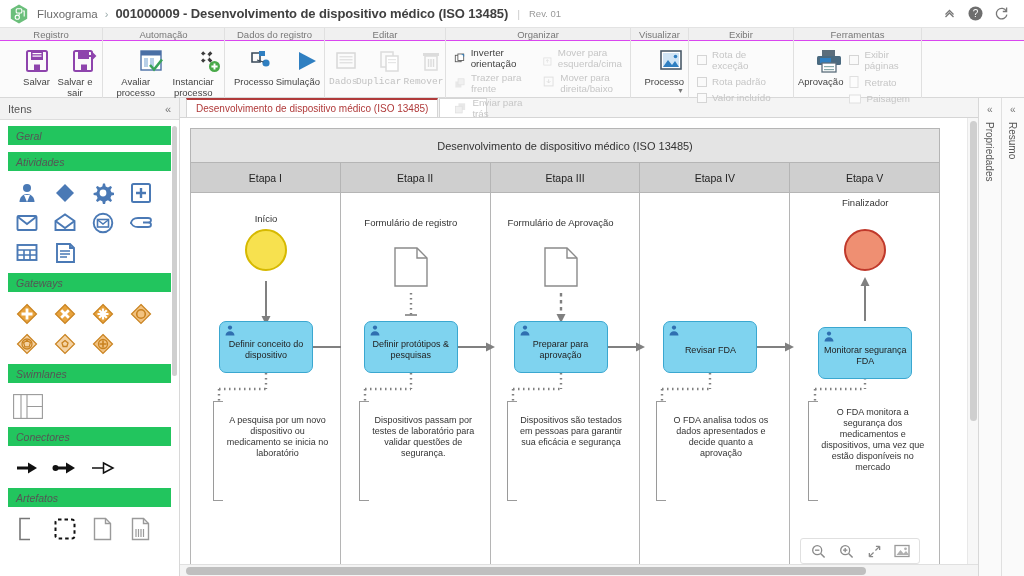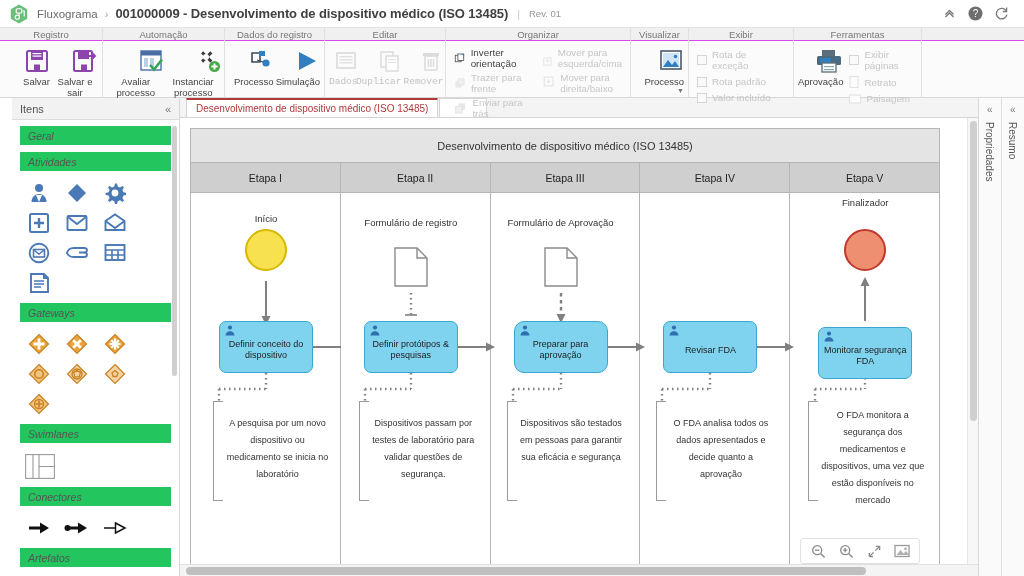--- a/index.html
+++ b/index.html
@@ -40,21 +40,21 @@
   .rbh.dis .lb { color:#c6c6c6; }
   .chk { width:10px; height:10px; border:1px solid #d5d5d5; background:#fafafa;
          flex:0 0 auto;}
   .caret { font-size:7px; color:#777; line-height:5px; }
 
   
   .body { display:flex; height:478px; }
 
   
   .lpanel { width:180px; border-right:1px solid #d8d8d8; background:#fff;
-            display:flex; flex-direction:column;padding-left:12px; }
+            display:flex; flex-direction:column; }
   .lp-head { height:22px; background:#f2f2f2; border-bottom:1px solid #ddd;
              display:flex; align-items:center; padding:0 8px; }
   .lp-head .t { flex:1; font-size:11px; color:#555; }
   .collapse { color:#777; font-size:11px; cursor:pointer; }
   .lp-body { flex:1; overflow:hidden; padding:6px 8px 0 8px; position:relative; }
   .sec { background:#22c55e; height:19px; display:flex; align-items:center;
          padding:0 8px; font-style:italic; font-size:10.5px; color:#555;
          margin-bottom:7px; margin-top:5px; cursor:pointer;}
   .pal { display:flex; flex-wrap:wrap; gap:0; margin-bottom:4px; }
   .pi { width:38px; height:30px; display:flex; align-items:center; justify-content:center;
@@ -95,21 +95,21 @@
           display:flex; align-items:center; justify-content:center;
           font-size:9px; color:#222; text-align:center; line-height:11px;
           padding:6px 4px 0 4px; cursor:pointer; }
   .task .ppl { position:absolute; left:4px; top:3px; }
   .doc { position:absolute; width:34px; height:40px; }
   .note { position:absolute; width:118px; }
   .note .brk { position:absolute; left:0; top:0; width:10px; height:100%;
                border-left:1.4px solid #9a9a9a; border-top:1.4px solid #9a9a9a;
                border-bottom:1.4px solid #9a9a9a; }
   .note .txt { padding-left:11px; font-size:9px; color:#333; text-align:center;
-               line-height:17px; padding-top:14px; }
+               line-height:11px; padding-top:14px; }
   svg.lay { position:absolute; left:0; top:0; width:100%; height:100%;
             pointer-events:none; overflow:visible; }
 
   .zoomctl { position:absolute; right:58px; bottom:12px; height:26px;
              background:#fff; border:1px solid #e0e0e0; border-radius:3px;
              display:flex; align-items:center; padding:0 4px; gap:2px; }
   .zb { width:26px; height:22px; display:flex; align-items:center;
         justify-content:center; cursor:pointer; color:#888; }
   .hscroll { position:absolute; left:0; bottom:0; height:12px; width:100%;
              background:#f4f4f4; border-top:1px solid #e0e0e0; }
@@ -698,21 +698,21 @@
                 <line x1="117" y1="154" x2="146" y2="154" stroke="#808080" stroke-width="2"></line>
                 <path d="M154 154 l-9 -4.5 v9 z" fill="#808080"></path>
               </svg>
               <div class="nodelbl" style="left:15px; top:24px;">Formulário de Aprovação</div>
               <div class="doc" style="left:53px; top:54px;">
                 <svg width="34" height="40" viewBox="0 0 34 40">
                     <path d="M1 1 h22 l10 10 v28 h-32 z" fill="#fff" stroke="#8a8a8a" stroke-width="1.4"></path>
                     <path d="M23 1 v10 h10" fill="none" stroke="#8a8a8a" stroke-width="1.4"></path>
                   </svg>
               </div>
-              <div class="task" style="left:23px; top:128px;border-radius:10px;">
+              <div class="task" style="left:23px; top:128px;">
                 <span class="ppl"><svg width="12" height="12" viewBox="0 0 12 12">
                       <circle cx="6" cy="2.6" r="2.1" fill="#2f6fb0"></circle>
                       <path d="M1.5 10.5 c0-2.6 2-4.2 4.5-4.2 s4.5 1.6 4.5 4.2 z" fill="#2f6fb0"></path>
                     </svg></span>
                 <span>Preparar para aprovação</span>
               </div>
               <div class="note" style="left:16px; top:208px; height:100px;">
                 <div class="brk"></div>
                 <div class="txt">Dispositivos são testados em pessoas para garantir sua eficácia e segurança</div>
               </div>

